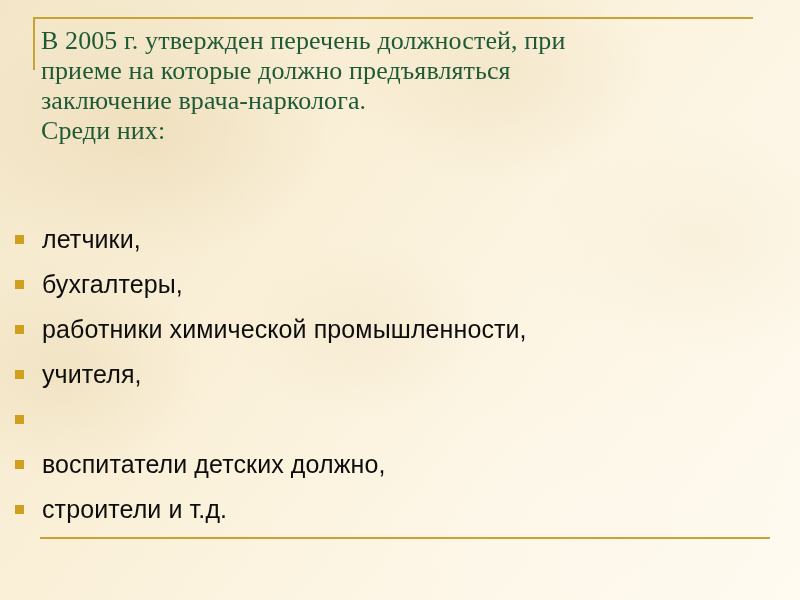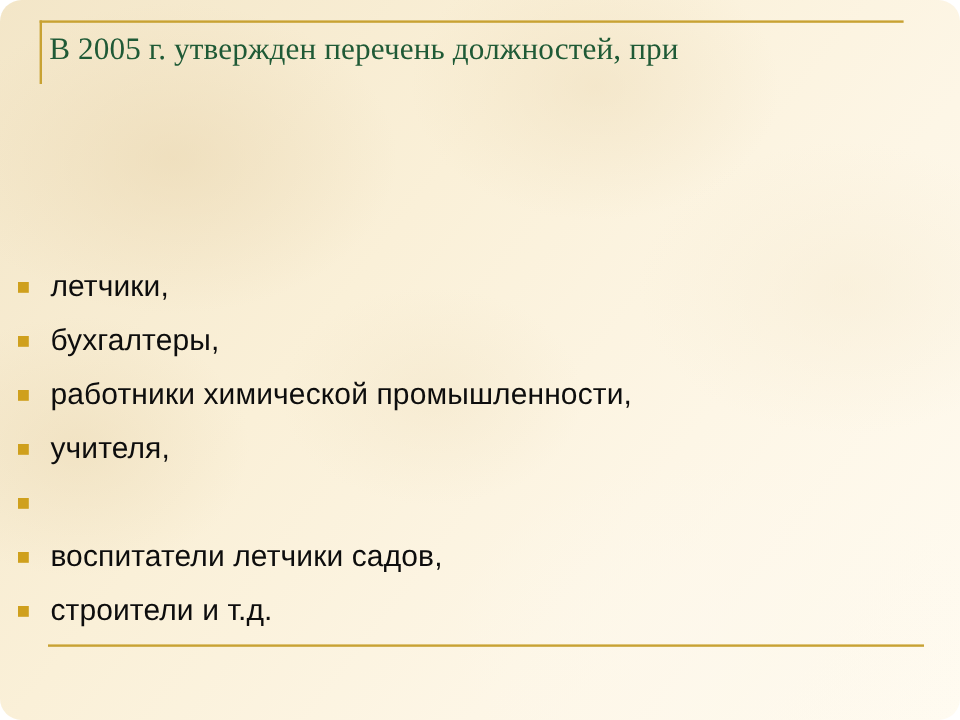--- a/index.html
+++ b/index.html
@@ -23,21 +23,20 @@
     background-image:
       
       radial-gradient(ellipse 260px 180px at 18% 22%, rgba(233, 214, 176, 0.55) 0%, rgba(233, 214, 176, 0) 72%),
       radial-gradient(ellipse 220px 160px at 62% 12%, rgba(236, 219, 184, 0.45) 0%, rgba(236, 219, 184, 0) 70%),
       radial-gradient(ellipse 200px 150px at 8%  62%, rgba(231, 212, 172, 0.40) 0%, rgba(231, 212, 172, 0) 72%),
       radial-gradient(ellipse 180px 130px at 45% 55%, rgba(240, 226, 195, 0.40) 0%, rgba(240, 226, 195, 0) 70%),
       radial-gradient(ellipse 240px 170px at 88% 40%, rgba(246, 235, 210, 0.50) 0%, rgba(246, 235, 210, 0) 72%),
       radial-gradient(ellipse 300px 200px at 75% 88%, rgba(253, 248, 236, 0.75) 0%, rgba(253, 248, 236, 0) 75%),
       
       linear-gradient(128deg, #f3e6c8 0%, #faf0d8 38%, #fdf6e6 68%, #fffbf1 100%);
-    border-radius: 18px;
   }
 
   
   .rule-top {
     position: absolute;
     left: 33px;
     top: 17px;
     width: 720px;
     height: 2px;
     background: #c8a233;
@@ -110,20 +109,23 @@
 </head>
 <body>
 
 <div id="slide">
 
   <div class="rule-top"></div>
   <div class="rule-left"></div>
 
   <div id="title-block">
     <div class="title-line">В 2005 г. утвержден перечень должностей, при</div>
+    <div class="title-line">приеме на которые должно предъявляться</div>
+    <div class="title-line">заключение врача-нарколога.</div>
+    <div class="title-line">Среди них:</div>
   </div>
 
   <ul id="bullet-list">
     <li class="bullet-item">
       <span class="bullet-marker"></span>
       <span class="bullet-label">летчики,</span>
     </li>
     <li class="bullet-item">
       <span class="bullet-marker"></span>
       <span class="bullet-label">бухгалтеры,</span>
@@ -134,21 +136,21 @@
     </li>
     <li class="bullet-item">
       <span class="bullet-marker"></span>
       <span class="bullet-label">учителя,</span>
     </li>
     <li class="bullet-item">
       <span class="bullet-marker"></span>
     </li>
     <li class="bullet-item">
       <span class="bullet-marker"></span>
-      <span class="bullet-label">воспитатели летчики садов,</span>
+      <span class="bullet-label">воспитатели детских должно,</span>
     </li>
     <li class="bullet-item">
       <span class="bullet-marker"></span>
       <span class="bullet-label">строители и т.д.</span>
     </li>
   </ul>
 
   <div class="rule-bottom"></div>
 
 </div>

